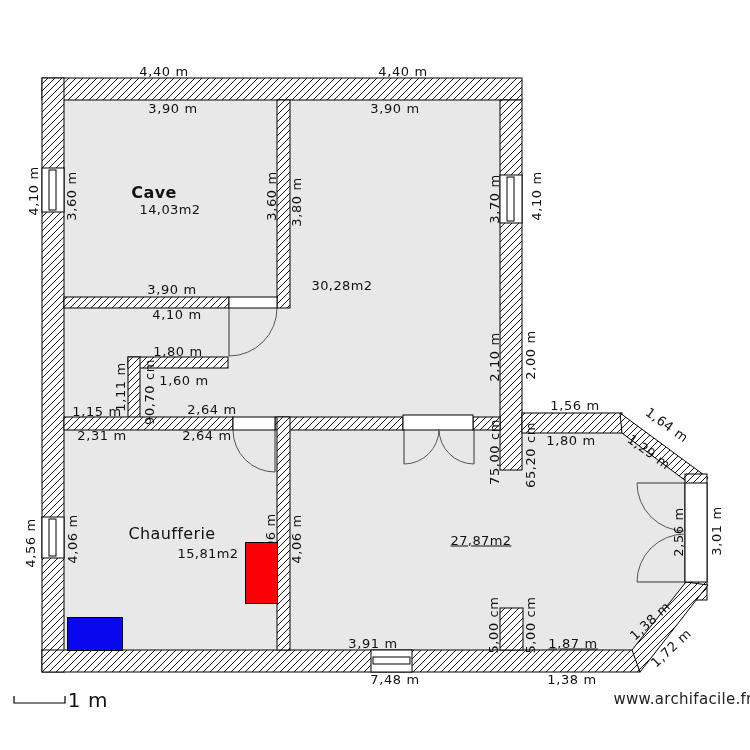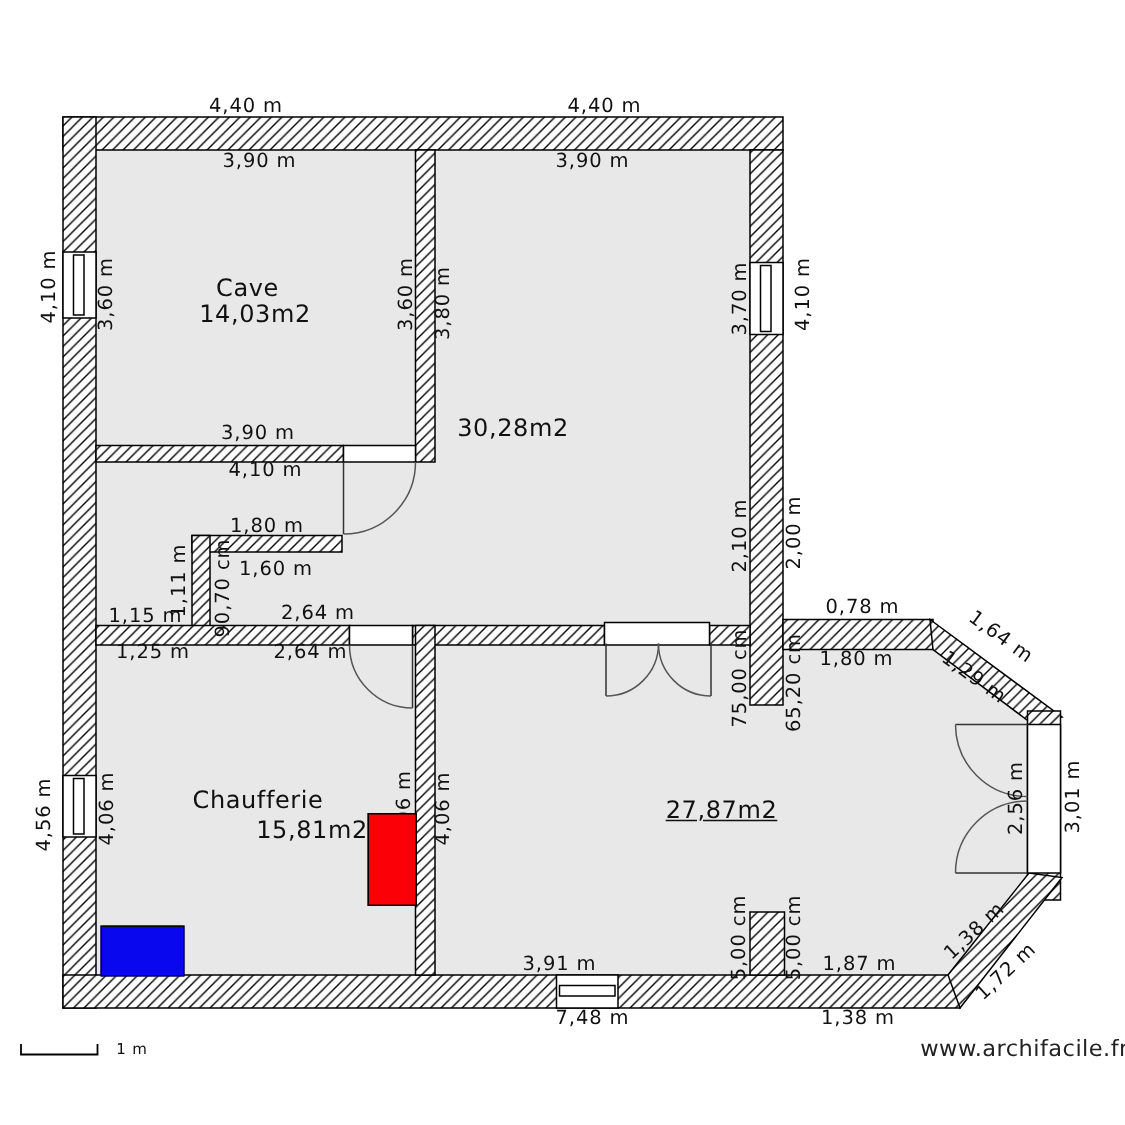--- a/index.html
+++ b/index.html
@@ -3,23 +3,23 @@
 <meta charset="utf-8">
 <style>
   html,body{margin:0;padding:0;background:#fff;}
   #canvas{position:relative;width:750px;height:750px;background:#fff;overflow:hidden;
           font-family:"DejaVu Sans","Liberation Sans",sans-serif;}
   #plan-svg{position:absolute;left:0;top:0;z-index:1;}
   #labels-layer{position:absolute;left:0;top:0;width:750px;height:750px;z-index:2;pointer-events:none;}
   #objects-layer{position:absolute;left:0;top:0;width:750px;height:750px;z-index:3;pointer-events:none;}
   .label{position:absolute;white-space:nowrap;color:#111;font-size:13px;letter-spacing:.6px;}
   .label.room-name{font-size:16px;letter-spacing:.4px;}
-  .label.room-area{font-size:16px;letter-spacing:.4px;}
+  .label.room-area{font-size:13px;letter-spacing:.4px;}
   .label.watermark{font-size:15px;color:#222;letter-spacing:.3px;}
-  .label.scalelbl{font-size:10px;}
+  .label.scalelbl{font-size:20px;}
   .furniture{position:absolute;border:1px solid #000;box-sizing:border-box;}
 </style>
 </head>
 <body>
 
 <div id="canvas">
 
   <svg id="plan-svg" width="750" height="750" viewBox="0 0 750 750">
     <defs>
       <pattern id="hatch" width="7" height="7" patternUnits="userSpaceOnUse">
@@ -121,45 +121,45 @@
       <div class="label" style="left: 494px; top: 199px; transform: translate(-50%, -50%) rotate(-90deg);">3,70 m</div>
       <div class="label" style="left: 536px; top: 196px; transform: translate(-50%, -50%) rotate(-90deg);">4,10 m</div>
       <div class="label" style="left: 172px; top: 289px; transform: translate(-50%, -50%);">3,90 m</div>
       <div class="label" style="left: 177px; top: 314px; transform: translate(-50%, -50%);">4,10 m</div>
       <div class="label" style="left: 178px; top: 351px; transform: translate(-50%, -50%);">1,80 m</div>
       <div class="label" style="left: 184px; top: 380px; transform: translate(-50%, -50%);">1,60 m</div>
       <div class="label" style="left: 120px; top: 387px; transform: translate(-50%, -50%) rotate(-90deg);">1,11 m</div>
       <div class="label" style="left: 149px; top: 392px; transform: translate(-50%, -50%) rotate(-90deg);">90,70 cm</div>
       <div class="label" style="left: 97px; top: 411px; transform: translate(-50%, -50%); text-align: right;">1,15 m</div>
       <div class="label" style="left: 212px; top: 409px; transform: translate(-50%, -50%);">2,64 m</div>
-      <div class="label" style="left: 102px; top: 435px; transform: translate(-50%, -50%);">1,25 m</div>
+      <div class="label" style="left: 102px; top: 435px; transform: translate(-50%, -50%);">2,31 m</div>
       <div class="label" style="left: 207px; top: 435px; transform: translate(-50%, -50%);">2,64 m</div>
       <div class="label" style="left: 494px; top: 357px; transform: translate(-50%, -50%) rotate(-90deg);">2,10 m</div>
       <div class="label" style="left: 530px; top: 355px; transform: translate(-50%, -50%) rotate(-90deg);">2,00 m</div>
-      <div class="label" style="left: 575px; top: 405px; transform: translate(-50%, -50%);">0,78 m</div>
+      <div class="label" style="left: 575px; top: 405px; transform: translate(-50%, -50%);">1,56 m</div>
       <div class="label" style="left: 571px; top: 440px; transform: translate(-50%, -50%);">1,80 m</div>
       <div class="label" style="left: 494px; top: 452px; transform: translate(-50%, -50%) rotate(-90deg);">75,00 cm</div>
       <div class="label" style="left: 530px; top: 455px; transform: translate(-50%, -50%) rotate(-90deg);">65,20 cm</div>
       <div class="label" style="left: 667px; top: 425px; transform: translate(-50%, -50%) rotate(36deg);">1,64 m</div>
       <div class="label" style="left: 649px; top: 452px; transform: translate(-50%, -50%) rotate(36deg);">1,29 m</div>
       <div class="label" style="left: 678px; top: 532px; transform: translate(-50%, -50%) rotate(-90deg);">2,56 m</div>
       <div class="label" style="left: 716px; top: 531px; transform: translate(-50%, -50%) rotate(-90deg);">3,01 m</div>
       <div class="label" style="left: 30px; top: 543px; transform: translate(-50%, -50%) rotate(-90deg);">4,56 m</div>
       <div class="label" style="left: 72px; top: 539px; transform: translate(-50%, -50%) rotate(-90deg);">4,06 m</div>
       <div class="label" style="left: 270px; top: 538px; transform: translate(-50%, -50%) rotate(-90deg);">4,06 m</div>
       <div class="label" style="left: 296px; top: 539px; transform: translate(-50%, -50%) rotate(-90deg);">4,06 m</div>
       <div class="label" style="left: 650px; top: 621px; transform: translate(-50%, -50%) rotate(-43deg);">1,38 m</div>
       <div class="label" style="left: 671px; top: 648px; transform: translate(-50%, -50%) rotate(-43deg);">1,72 m</div>
       <div class="label" style="left: 493px; top: 625px; transform: translate(-50%, -50%) rotate(-90deg);">5,00 cm</div>
       <div class="label" style="left: 530px; top: 625px; transform: translate(-50%, -50%) rotate(-90deg);">5,00 cm</div>
       <div class="label" style="left: 373px; top: 643px; transform: translate(-50%, -50%);">3,91 m</div>
-      <div class="label" style="left: 573px; top: 643px; transform: translate(-50%, -50%);">1,87 m</div>
+      <div class="label" style="left: 573px; top: 643px; transform: translate(-50%, -50%); text-decoration: underline;">1,87 m</div>
       <div class="label" style="left: 395px; top: 679px; transform: translate(-50%, -50%);">7,48 m</div>
       <div class="label" style="left: 572px; top: 679px; transform: translate(-50%, -50%);">1,38 m</div>
-      <div class="label room-name" style="left: 165px; top: 192px; transform: translate(-50%, -50%);">Cave</div>
+      <div class="label room-name" style="left: 154px; top: 192px; transform: translate(-50%, -50%); font-weight: bold;">Cave</div>
       <div class="label room-area" style="left: 170px; top: 209px; transform: translate(-50%, -50%);">14,03m2</div>
       <div class="label room-area" style="left: 342px; top: 285px; transform: translate(-50%, -50%);">30,28m2</div>
       <div class="label room-name" style="left: 172px; top: 533px; transform: translate(-50%, -50%);">Chaufferie</div>
       <div class="label room-area" style="left: 172px; top: 553px; transform: translate(-50%, -50%); margin-left: 36px;">15,81m2</div>
       <div class="label room-area" style="left: 481px; top: 540px; transform: translate(-50%, -50%); text-decoration: underline;">27,87m2</div>
     </div>
 
   <div id="objects-layer">
     <div class="furniture" style="left: 245px; top: 542px; width: 33px; height: 62px; background: rgb(251, 0, 6);"></div>
     <div class="furniture" style="left: 67px; top: 617px; width: 56px; height: 34px; background: rgb(9, 7, 238);"></div>

